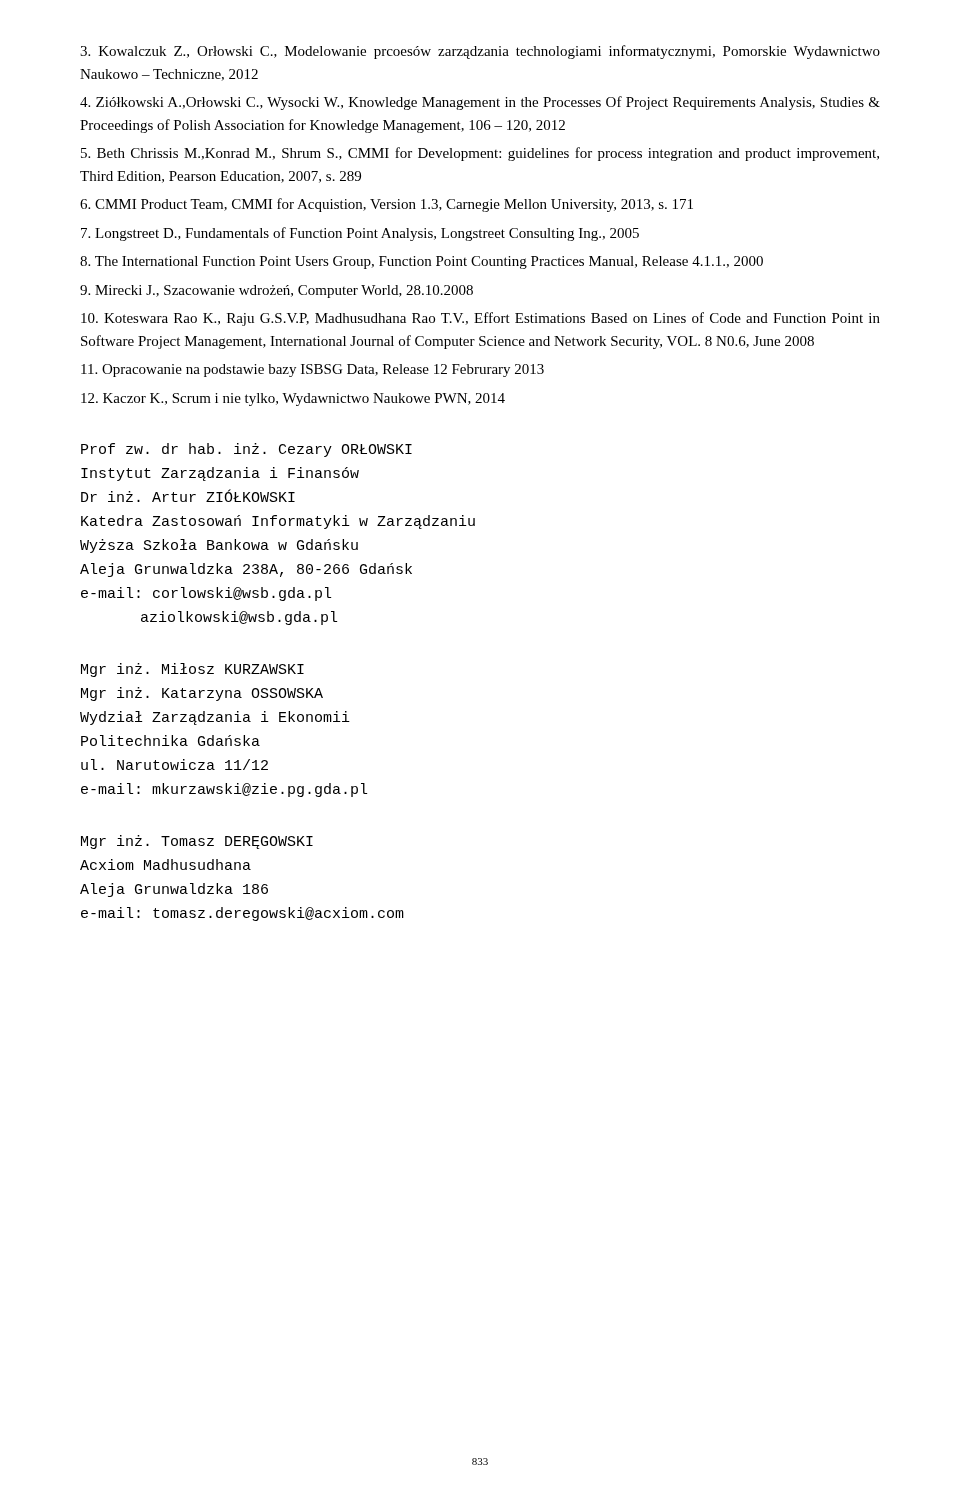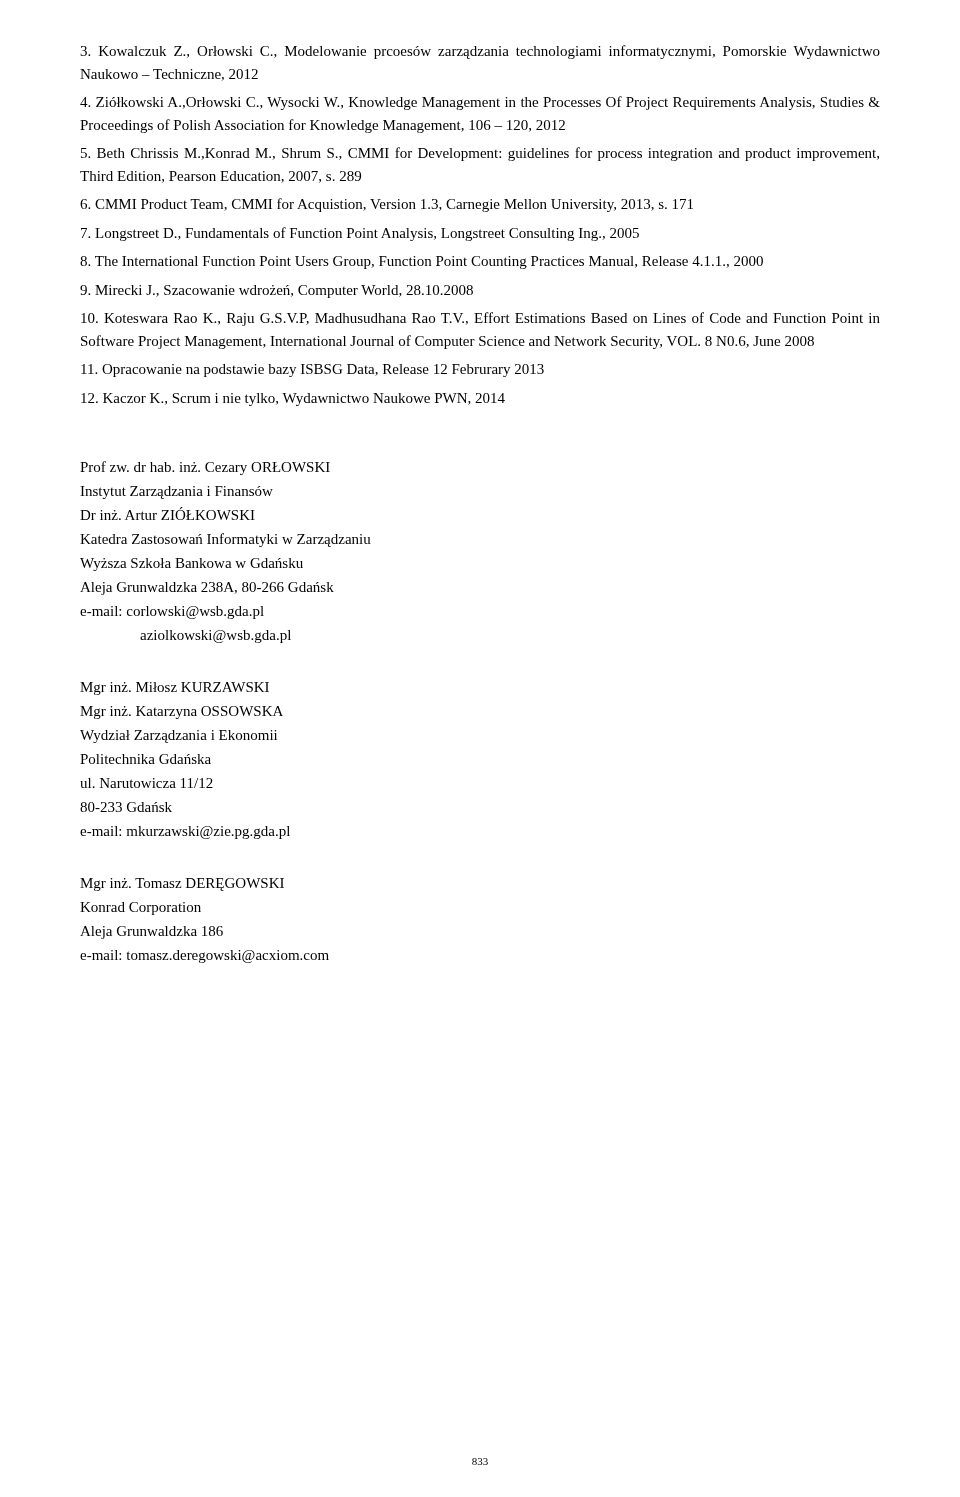--- a/index.html
+++ b/index.html
@@ -16,30 +16,31 @@
       min-height: 1497px;
       position: relative;
     }
     .page {
       width: 960px;
       min-height: 1497px;
       padding: 40px 80px 60px 80px;
       position: relative;
     }
     .references {
-      margin-bottom: 46px;
+      margin-bottom: 30px;
     }
     .reference-item {
       margin-bottom: 6px;
       line-height: 1.5;
       text-align: justify;
     }
     .author-block {
       margin-top: 28px;
       line-height: 1.6;
+      font-family: Liberation Mono, monospace;
     }
     .author-block p {
       line-height: 1.6;
     }
     .indent {
       padding-left: 60px;
     }
     .page-number {
       position: absolute;
       bottom: 30px;
@@ -76,25 +77,24 @@
         <p>Aleja Grunwaldzka 238A, 80-266 Gdańsk</p>
         <p>e-mail: corlowski@wsb.gda.pl</p>
         <p class="indent">aziolkowski@wsb.gda.pl</p>
       </div>
       <div class="author-block">
         <p>Mgr inż. Miłosz KURZAWSKI</p>
         <p>Mgr inż. Katarzyna OSSOWSKA</p>
         <p>Wydział Zarządzania i Ekonomii</p>
         <p>Politechnika Gdańska</p>
         <p>ul. Narutowicza 11/12</p>
-        <p>80-233 Gdańsk</p>
         <p>e-mail: mkurzawski@zie.pg.gda.pl</p>
       </div>
       <div class="author-block">
         <p>Mgr inż. Tomasz DERĘGOWSKI</p>
-        <p>Konrad Corporation</p>
+        <p>Acxiom Madhusudhana</p>
         <p>Aleja Grunwaldzka 186</p>
         <p>e-mail: tomasz.deregowski@acxiom.com</p>
       </div>
     </div>
 
   <div class="page-number">833</div>
 </div>
 
 </body></html>

